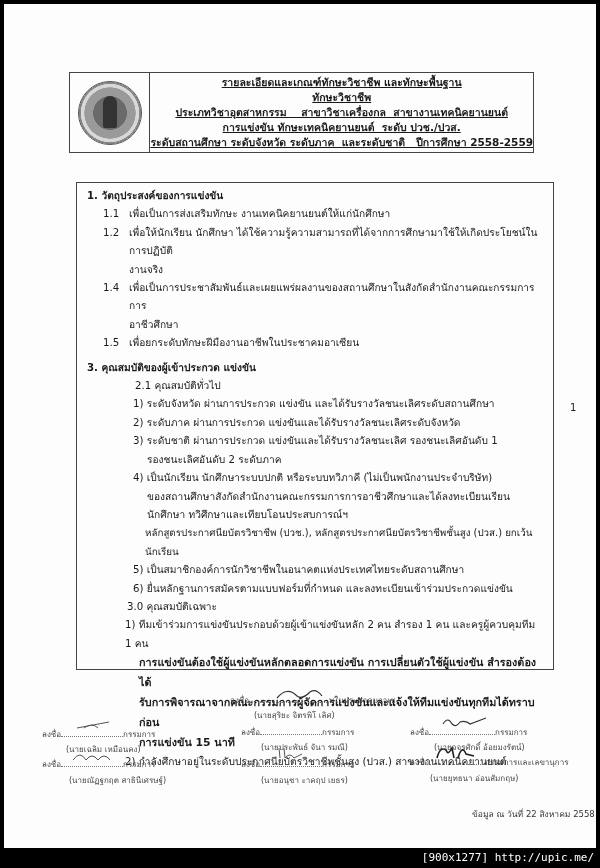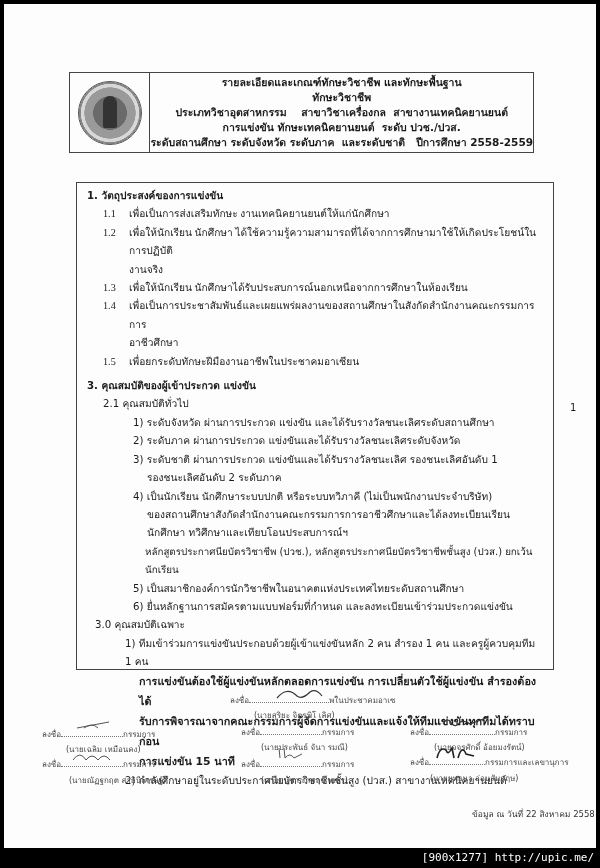--- a/index.html
+++ b/index.html
@@ -5,21 +5,21 @@
   html, body { margin:0; padding:0; }
   body {
     width:600px; height:868px; background:#000; position:relative; overflow:hidden;
     font-family: "DejaVu Sans", sans-serif; color:#1a1a1a;
   }
   .page {
     position:absolute; left:4px; top:4px; width:592px; height:844px; background:#fdfdfd;
   }
   .header-box {
     position:absolute; left:65px; top:68px; width:463px; height:79px;
-    border:1px solid #444; display:flex;
+    border:1px solid #444; display:flex;text-decoration:underline;
   }
   .logo-cell {
     width:81px; border-right:1px solid #444; display:flex; align-items:center; justify-content:center;
   }
   .logo {
     width:62px; height:62px; border-radius:50%;
     background: radial-gradient(circle, #6a6a6a 0 38%, #9a9a9a 39% 58%, #d8d8d8 59% 66%, #888 67% 70%, #eee 71% 100%);
     border:1px solid #555; position:relative;
   }
   .logo::after {
@@ -30,24 +30,24 @@
     flex:1; display:flex; flex-direction:column; align-items:center; justify-content:center;
     font-size:10.5px; font-weight:bold; line-height:15px; text-align:center;
   }
   .section-box {
     position:absolute; left:72px; top:178px; width:478px; height:488px;
     border:1px solid #444; box-sizing:border-box; padding:4px 10px;
     font-size:10.2px; line-height:18.4px;
   }
   .section-heading { font-weight:bold; }
   .item { display:flex; }
-  .lvl1 { padding-left:16px;font-family:Liberation Serif, serif; }
+  .lvl1 { padding-left:16px; }
   .lvl1 .num { width:26px; flex:none; }
   .cont1 { padding-left:42px; }
-  .sub-heading { padding-left:16px; }
+  .sub-heading { padding-left:16px;margin-left:32px; }
   .lvl2 { padding-left:46px; }
   .cont2 { padding-left:60px; }
   .bold { font-weight:bold; }
   .gap { height:6px; }
   .page-number {
     position:absolute; left:566px; top:398px; font-size:10px;
   }
   .sig { position:absolute; font-size:8px; color:#444; white-space:nowrap; }
   .sig .dots { display:inline-block; border-bottom:1px dotted #777; height:8px; vertical-align:baseline; }
   .scribble { position:absolute; }
@@ -80,24 +80,20 @@
 
     <div class="item lvl1">
       <span class="num">1.1</span>
       <span>เพื่อเป็นการส่งเสริมทักษะ งานเทคนิคยานยนต์ให้แก่นักศึกษา</span>
     </div>
     <div class="item lvl1">
       <span class="num">1.2</span>
       <span>เพื่อให้นักเรียน นักศึกษา ได้ใช้ความรู้ความสามารถที่ได้จากการศึกษามาใช้ให้เกิดประโยชน์ในการปฏิบัติ</span>
     </div>
     <div class="cont1">งานจริง</div>
-    <div class="item lvl1">
-      <span class="num">1.3</span>
-      <span>เพื่อให้นักเรียน นักศึกษาได้รับประสบการณ์นอกเหนือจากการศึกษาในห้องเรียน</span>
-    </div>
     <div class="item lvl1">
       <span class="num">1.4</span>
       <span>เพื่อเป็นการประชาสัมพันธ์และเผยแพร่ผลงานของสถานศึกษาในสังกัดสำนักงานคณะกรรมการการ</span>
     </div>
     <div class="cont1">อาชีวศึกษา</div>
     <div class="item lvl1">
       <span class="num">1.5</span>
       <span>เพื่อยกระดับทักษะฝีมืองานอาชีพในประชาคมอาเซียน</span>
     </div>
 

